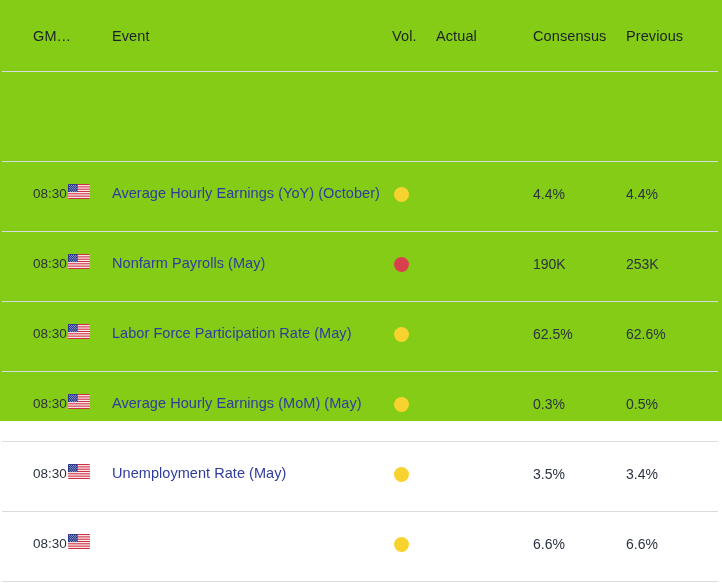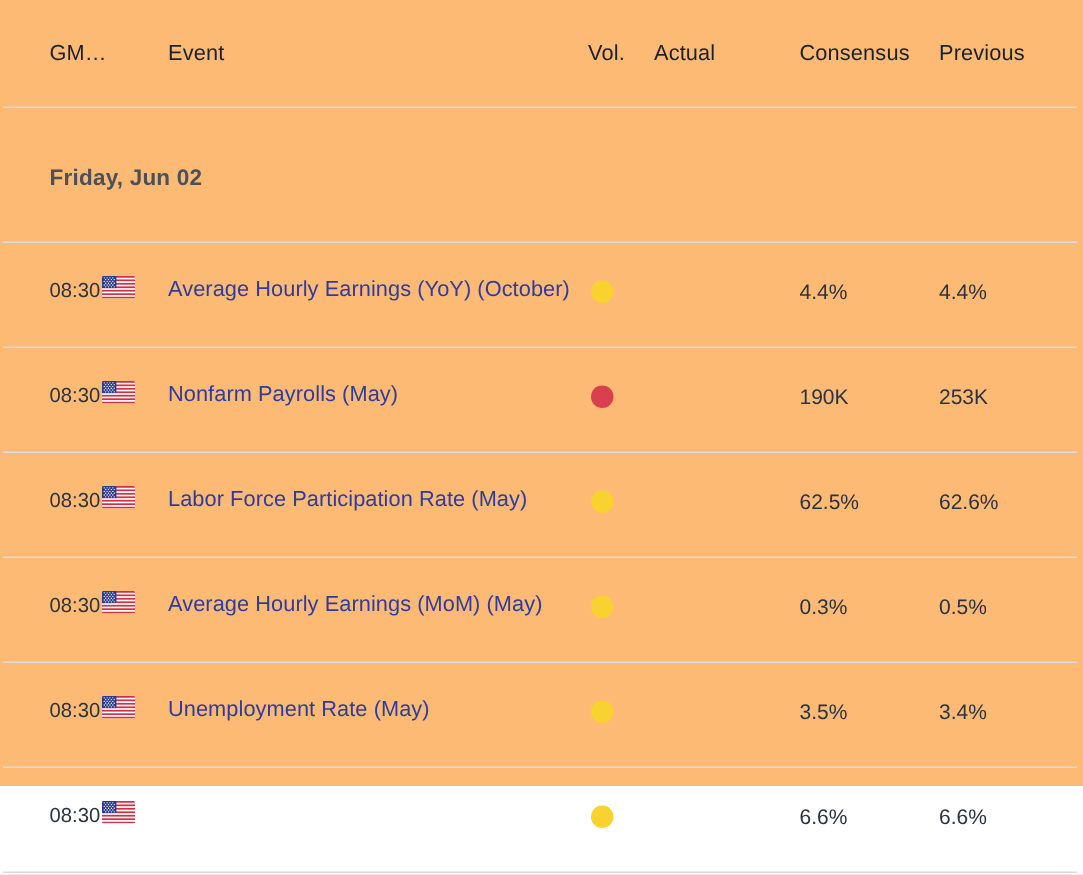--- a/index.html
+++ b/index.html
@@ -11,22 +11,22 @@
     width: 722px;
     height: 583px;
     font-family: "Liberation Sans", sans-serif;
     color: #2b3240;
     overflow: hidden;
   }
 
   #calendar {
     position: relative;
     width: 722px;
-    height: 524px;
-    background: #fdba74;
+    height: 421px;
+    background: #84cc16;
   }
 
   
   .row {
     position: relative;
     height: 70px;
     box-sizing: border-box;
   }
   .sep {
     position: absolute;
@@ -152,21 +152,20 @@
     <div class="head-cell h-time">GM…</div>
     <div class="head-cell h-event">Event</div>
     <div class="head-cell h-vol">Vol.</div>
     <div class="head-cell h-actual">Actual</div>
     <div class="head-cell h-cons">Consensus</div>
     <div class="head-cell h-prev">Previous</div>
     <div class="sep" style="bottom:0"></div>
   </div>
 
   <div class="date-row">
-    <div class="date-label">Friday, Jun 02</div>
     <div class="sep" style="bottom:0"></div>
   </div>
 
   <div id="rows">
       <div class="row">
         <div class="ev-time">08:30</div>
         <span class="ev-flag">
           <svg viewBox="0 0 22 15" xmlns="http://www.w3.org/2000/svg">
             <rect width="22" height="15" fill="#ffffff"></rect>
             <g fill="#d02f44">

